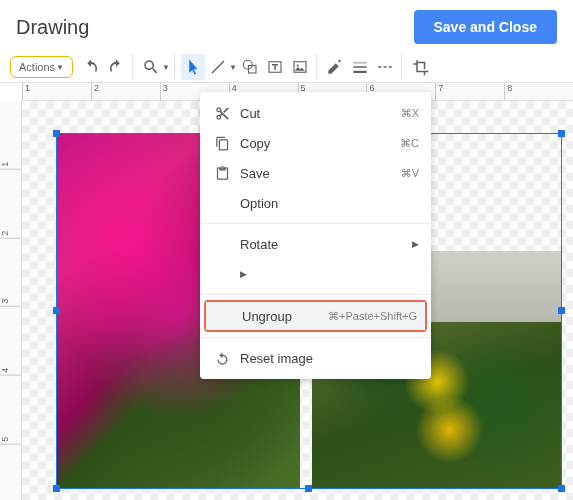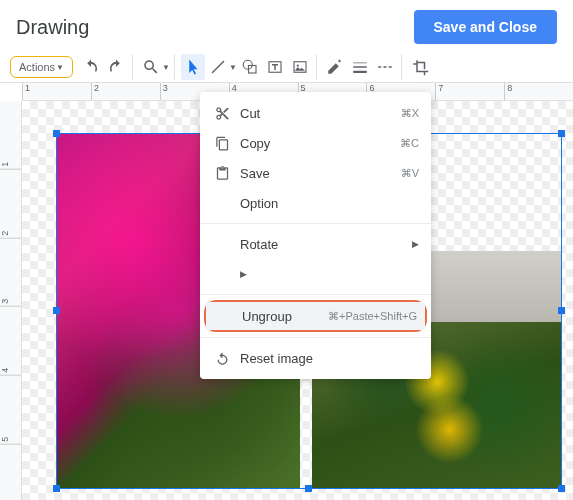--- a/index.html
+++ b/index.html
@@ -61,21 +61,21 @@
   }
   
   .context-menu { position: absolute; top: 92px; left: 200px; width: 231px; background: #fff; box-shadow: 0 2px 10px rgba(0,0,0,0.2); border-radius: 4px; padding: 6px 0; font-size: 13px; color: #3c4043; z-index: 100; }
   .menu-item { display: flex; align-items: center; padding: 7px 12px; cursor: pointer; }
   .menu-icon { width: 20px; height: 16px; margin-right: 8px; display: flex; align-items: center; justify-content: center; color: #5f6368; }
   .menu-icon svg { width: 15px; height: 15px; }
   .menu-label { flex: 1; }
   .menu-shortcut { font-size: 11px; color: #80868b; }
   .menu-arrow { font-size: 9px; color: #5f6368; }
   .menu-sep { height: 1px; background: #e8eaed; margin: 5px 0; }
-  .highlight-box { border: 2px solid #e86c4a; border-radius: 12px; margin: 1px 4px; }
+  .highlight-box { border: 2px solid #e86c4a; border-radius: 4px; margin: 1px 4px; }
   .highlight-box .menu-item { background: #f1f3f4; padding: 6px 8px; }
 </style>
 </head>
 <body>
 
 <div class="header">
   <div class="title">Drawing</div>
   <button class="save-btn">Save and Close</button>
 </div>
 

